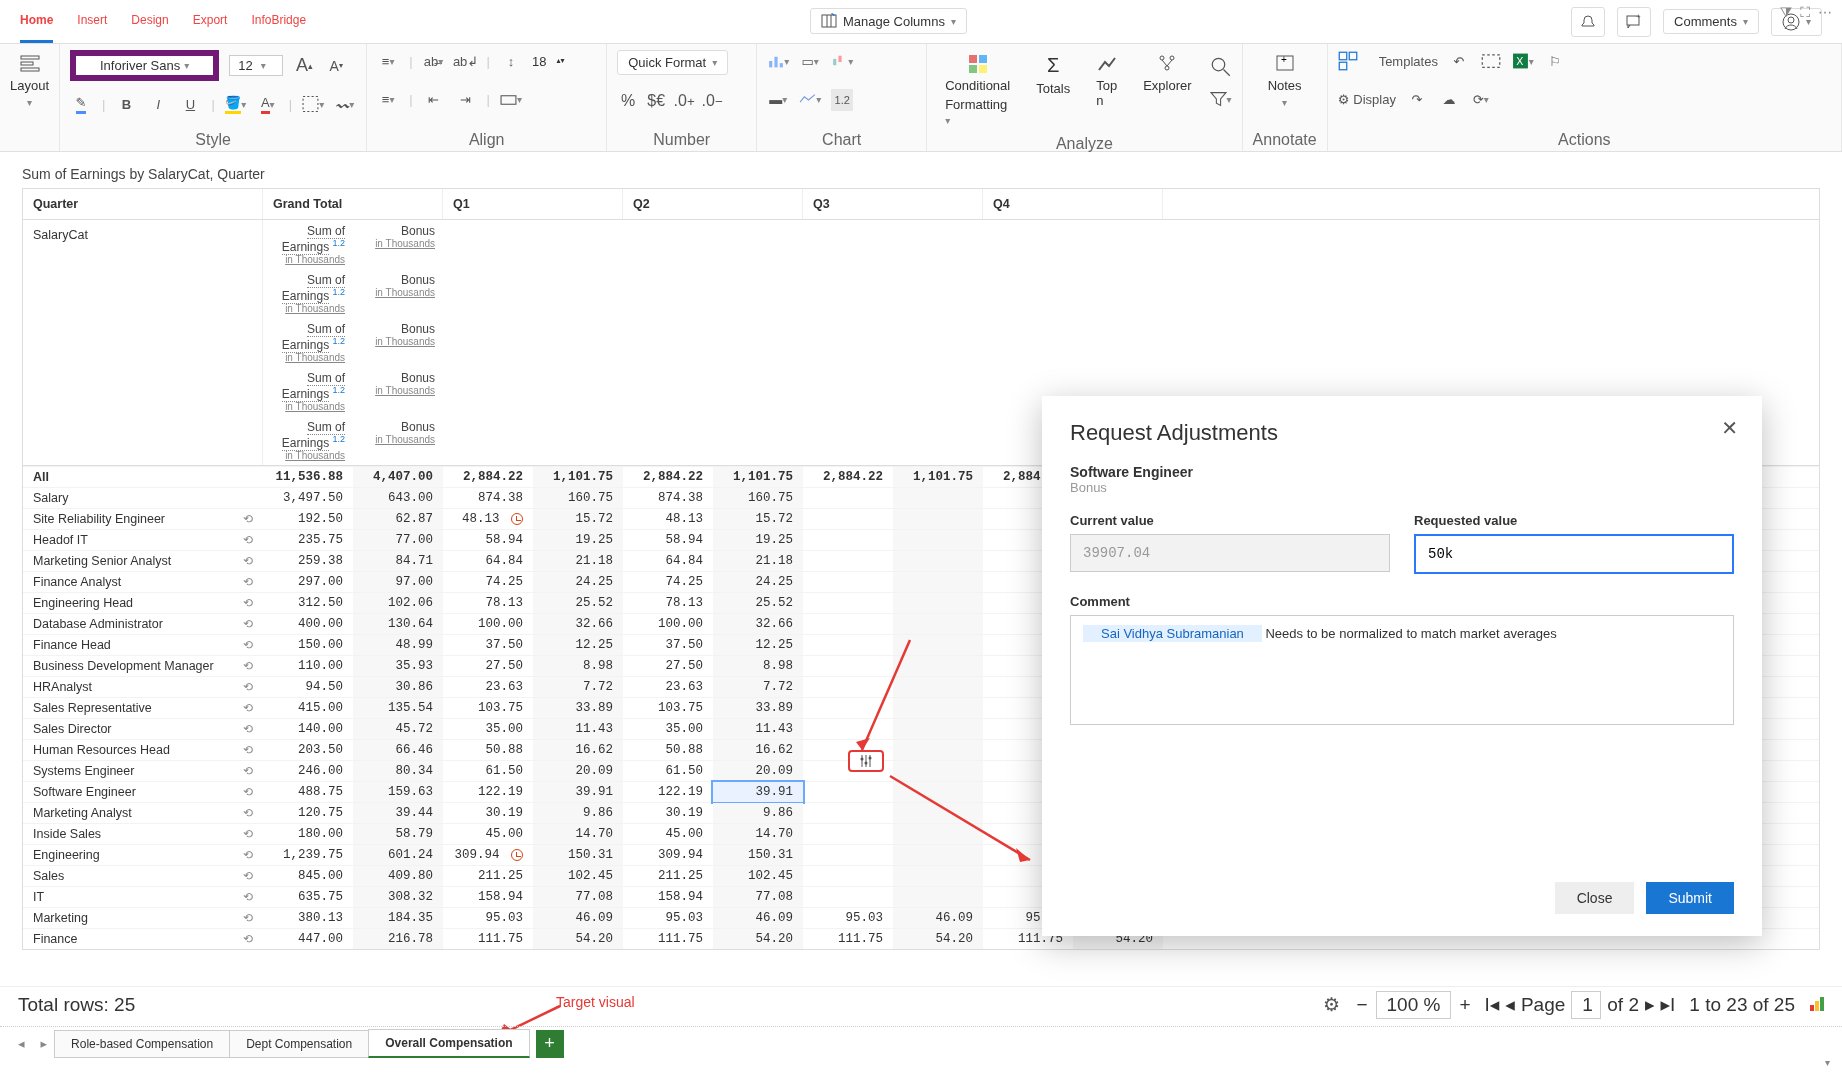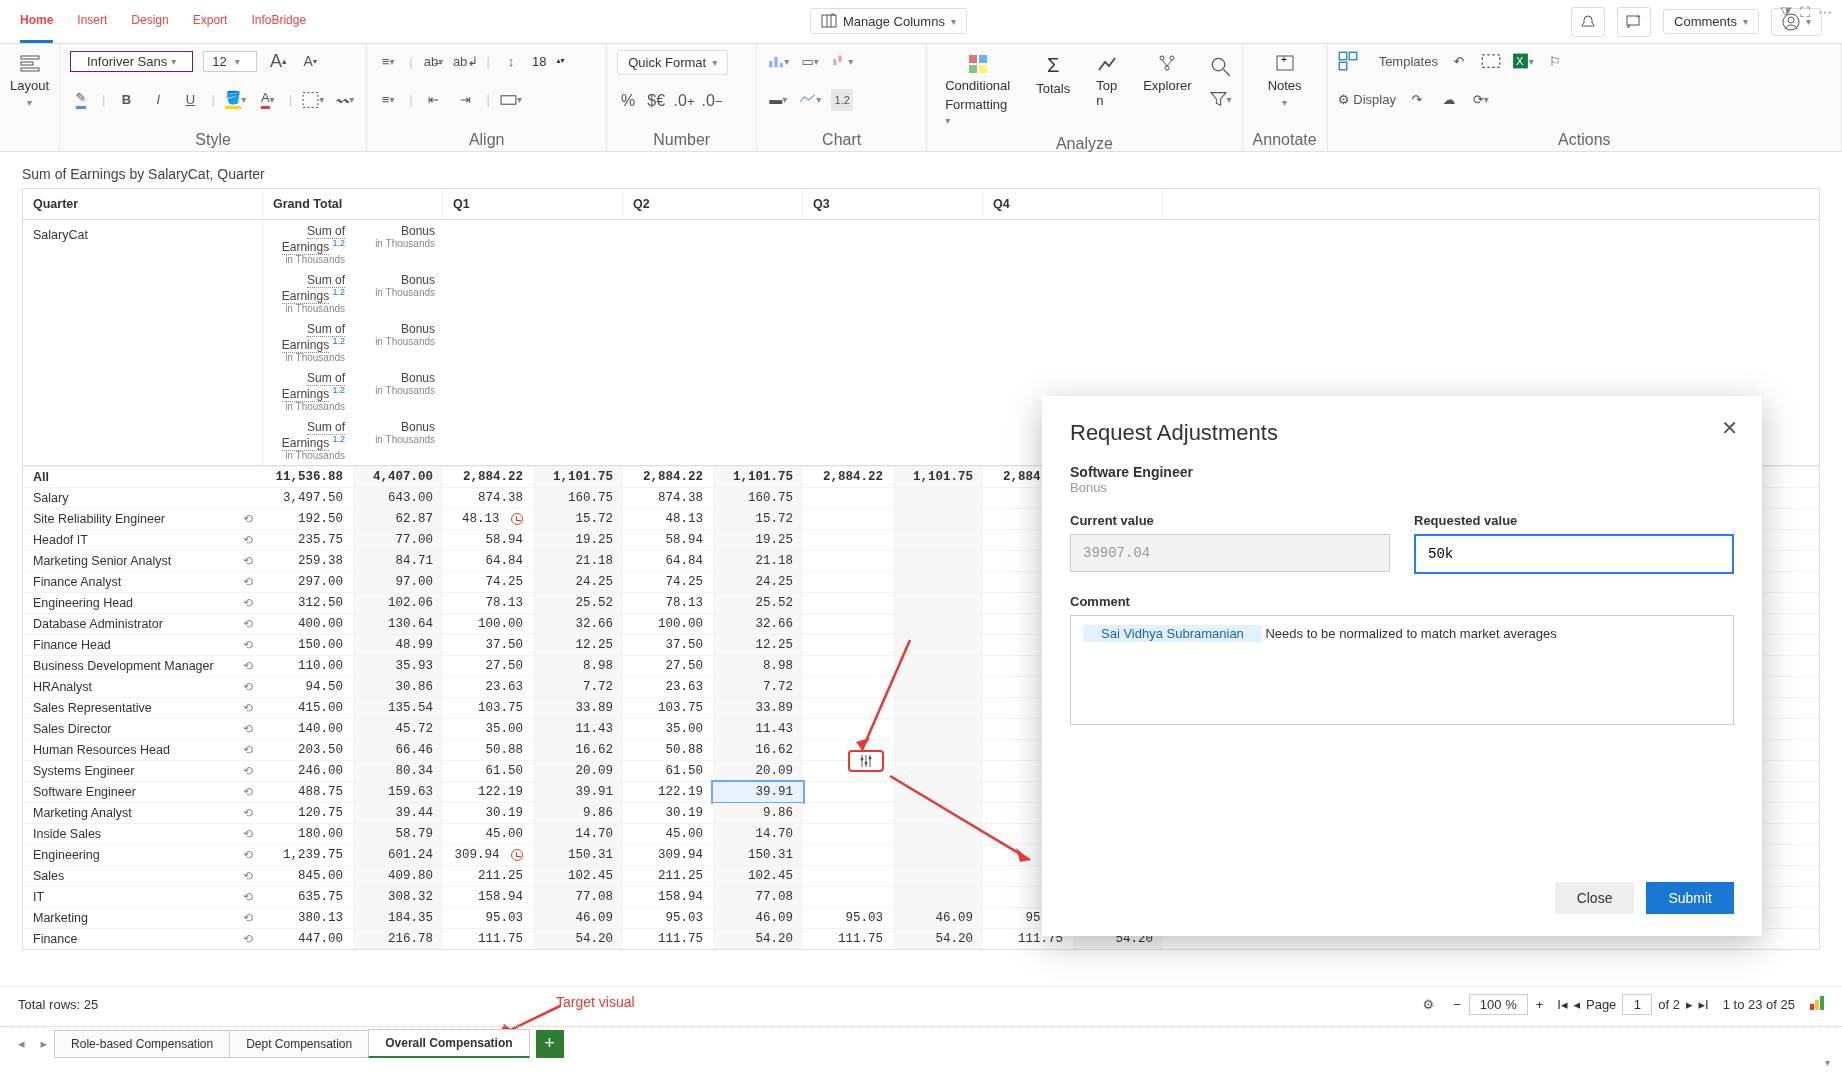--- a/index.html
+++ b/index.html
@@ -16,37 +16,37 @@
 .top-corner { position: absolute; top: 4px; right: 10px; display: flex; gap: 8px; color: #888; font-size: 14px; }
 
 
 .ribbon { display: flex; height: 108px; background: #fafafa; border-bottom: 1px solid #e0e0e0; }
 .rib-group { display: flex; flex-direction: column; justify-content: space-between; border-right: 1px solid #e8e8e8; padding: 6px 10px 2px; }
 .rib-group-label { text-align: center; font-size: 16px; color: #666; padding-top: 4px; }
 .rib-row { display: flex; align-items: center; gap: 10px; }
 .rib-icon { width: 22px; height: 22px; display: flex; align-items: center; justify-content: center; color: #555; cursor: pointer; }
 .rib-big { display: flex; flex-direction: column; align-items: center; gap: 4px; padding: 4px 8px; cursor: pointer; font-size: 13px; }
 .rib-big svg, .rib-icon svg { width: 20px; height: 20px; }
-.font-picker { display: inline-flex; align-items: center; border: 1px solid #701a75; padding: 2px 16px; gap: 4px; background: #fff; min-width: 100px; }
+.font-picker { display: inline-flex; align-items: center; border: 6px solid #701a75; padding: 2px 24px; gap: 4px; background: #fff; min-width: 100px; }
 .size-picker { display: inline-flex; align-items: center; border: 1px solid #ccc; padding: 2px 8px; gap: 8px; background: #fff; width: 54px; }
 .chev { font-size: 10px; color: #888; }
 .underline-blue { border-bottom: 3px solid #4c8dff; display:inline-block; padding-bottom:1px;}
 .underline-yellow { border-bottom: 3px solid #ffd500; display:inline-block; padding-bottom:1px;}
 .underline-red { border-bottom: 3px solid #e53935; display:inline-block; padding-bottom:1px;}
 
 
 .report-title { padding: 14px 22px 6px; font-size: 14px; color: #444; }
 .grid { margin: 0 22px; border: 1px solid #ddd; font-family: Verdana, sans-serif; font-size: 12.5px; }
 .gh-row { display: flex; }
 .gh-cell { border-right: 1px solid #eee; padding: 8px 10px; }
 .gh-1 { width: 240px; font-weight: 600; }
 .gh-col { width: 180px; font-weight: 600; }
 .gh-sub { display: flex; font-size: 12px; }
 .gh-sub .sub { width: 90px; text-align: right; padding: 4px 8px; color: #444; }
-.gh-sub .sub small { font-size: 10px; color: #888; display: block; }
+.gh-sub .sub small { font-size: 10px; color: #888; display: block; text-decoration: underline; }
 .dotted { border-bottom: 1px dotted #888; }
 .g-body { max-height: 560px; overflow: hidden; }
 .g-row { display: flex; border-top: 1px solid #f3f3f3; }
 .g-row.bold { font-weight: 700; }
 .g-cat { width: 240px; padding: 3px 10px; display: flex; justify-content: space-between; align-items: center; }
 .link-icon { color: #888; font-size: 12px; }
 .g-val { width: 90px; text-align: right; padding: 3px 10px; font-family: "Courier New", monospace; }
 .g-val.alt { background: #f7f7f7; }
 .clock { display: inline-flex; width: 12px; height: 12px; border: 1.5px solid #d84315; border-radius: 50%; position: relative; margin-left: 4px; vertical-align: middle; }
 .clock::after { content: ""; position: absolute; width: 4px; height: 4px; border-left: 1.5px solid #d84315; border-bottom: 1.5px solid #d84315; top: 2px; left: 4px; }
@@ -71,21 +71,21 @@
 .btn { padding: 8px 22px; font-size: 14px; cursor: pointer; border: none; }
 .btn-sec { background: #eee; color: #333; }
 .btn-pri { background: #1976d2; color: #fff; }
 
 
 .arrow { position: absolute; pointer-events: none; }
 .arrow-line { stroke: #e53935; stroke-width: 2.5; fill: none; }
 .arrow-head { fill: #e53935; }
 
 
-.footer { position: absolute; left: 0; right: 0; bottom: 58px; height: 36px; display: flex; align-items: center; justify-content: space-between; padding: 0 18px; font-size: 13px; border-top: 1px solid #eee; }
+.footer { position: absolute; left: 0; right: 0; bottom: 58px; height: 36px; display: flex; align-items: center; justify-content: space-between; padding: 0 18px; font-size: 19px; border-top: 1px solid #eee; }
 .footer-right { display: flex; align-items: center; gap: 14px; }
 .zoom { display: flex; align-items: center; gap: 8px; }
 .zoom-box { border: 1px solid #ccc; padding: 2px 10px; }
 .pager { display: flex; align-items: center; gap: 6px; }
 .pager-box { border: 1px solid #ccc; padding: 2px 10px; width: 30px; text-align: center; }
 .bars-icon span { display:inline-block; width:4px; margin-left:1px; }
 
 
 .sheets { position: absolute; left: 0; right: 0; bottom: 20px; height: 34px; display: flex; align-items: center; padding: 0 10px; gap: 0; border-top: 1px dotted #ccc; }
 .sheet-nav { padding: 4px 8px; color: #888; cursor: pointer; }

